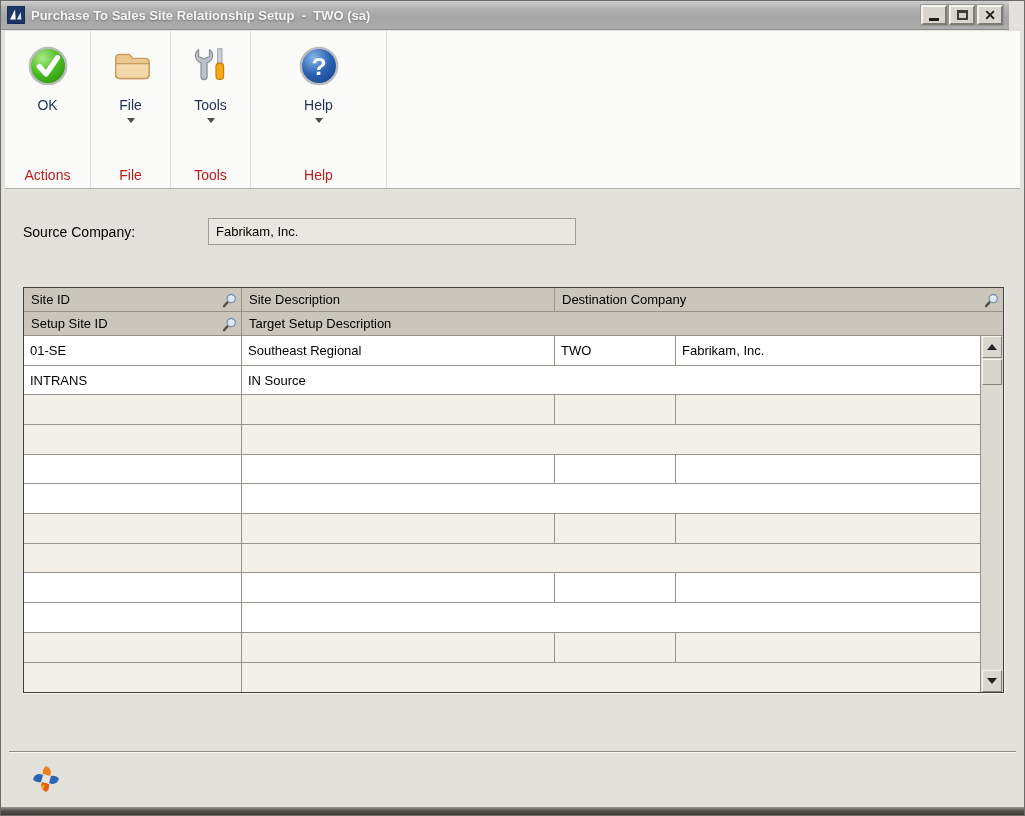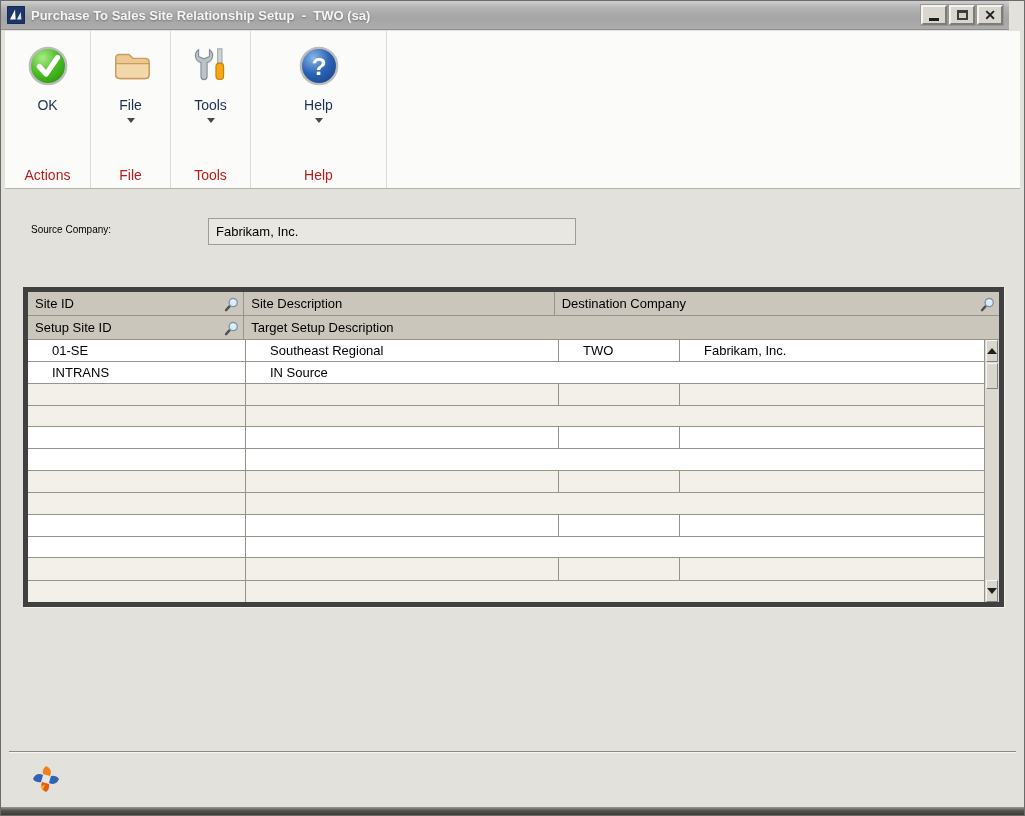--- a/index.html
+++ b/index.html
@@ -69,31 +69,31 @@
   }
   .dd-arrow{
     width:0; height:0; margin-top:5px;
     border-left:4px solid transparent; border-right:4px solid transparent;
     border-top:5px solid #4a4a4a;
   }
 
   
   .content{ position:absolute; top:189px; left:4px; right:4px; bottom:8px; background:#e3e1dc; }
 
-  .src-label{ position:absolute; left:26px; top:34px; font-size:10px; color:#000; }
+  .src-label{ position:absolute; left:18px; top:34px; font-size:14px; color:#000; }
   .src-field{
     position:absolute; left:203px; top:28px; width:368px; height:27px;
     background:#e9e7e1; border:1px solid #a09d92;
     font-size:13px; color:#000; line-height:25px; padding-left:7px;
   }
 
   
   .grid{
-    position:absolute; left:18px; top:97px; width:981px; height:320px;
-    border:5px solid #404040; background:#fff;
+    position:absolute; left:18px; top:97px; width:981px; height:406px;
+    border:1px solid #404040; background:#fff;
     box-shadow:1px 1px 0 #f2f1ed;
     display:flex; flex-direction:column;
   }
   .hrow{ display:flex; height:24px; background:#cac6bb; border-bottom:1px solid #96938a; flex:0 0 auto; }
   .hcell{
     position:relative; font-size:13px; color:#000; line-height:23px;
     padding-left:7px; border-right:1px solid #96938a;
   }
   .hcell.last{ border-right:none; }
   .hc1{ width:218px; } .hc2{ width:313px; } .hc3{ width:448px; }
@@ -102,21 +102,21 @@
     position:absolute; right:3px; top:3px; width:18px; height:18px;
     display:flex; align-items:center; justify-content:center; cursor:default;
   }
 
   .gbody{ flex:1; display:flex; min-height:0; }
   .gleft{ width:956px; display:flex; flex-direction:column; }
   .rec{ flex:1; display:flex; flex-direction:column; }
   .grow{ flex:1; display:flex; border-bottom:1px solid #96938a; }
   .rec:last-child .grow:last-child{ border-bottom:none; }
   .gcell{
-    font-size:13px; color:#000; padding-left:24px;
+    font-size:13px; color:#000; padding-left:6px;
     border-right:1px solid #96938a;
     display:flex; align-items:center; overflow:hidden; white-space:nowrap;
   }
   .gc1{ width:218px; } .gc2{ width:313px; } .gc3{ width:121px; } .gc4{ width:304px; border-right:none; }
   .gcw{ width:738px; border-right:none; }
   .rec.white .gcell{ background:#ffffff; }
   .rec.beige .gcell{ background:#f3f0e9; }
 
   
   .vscroll{

